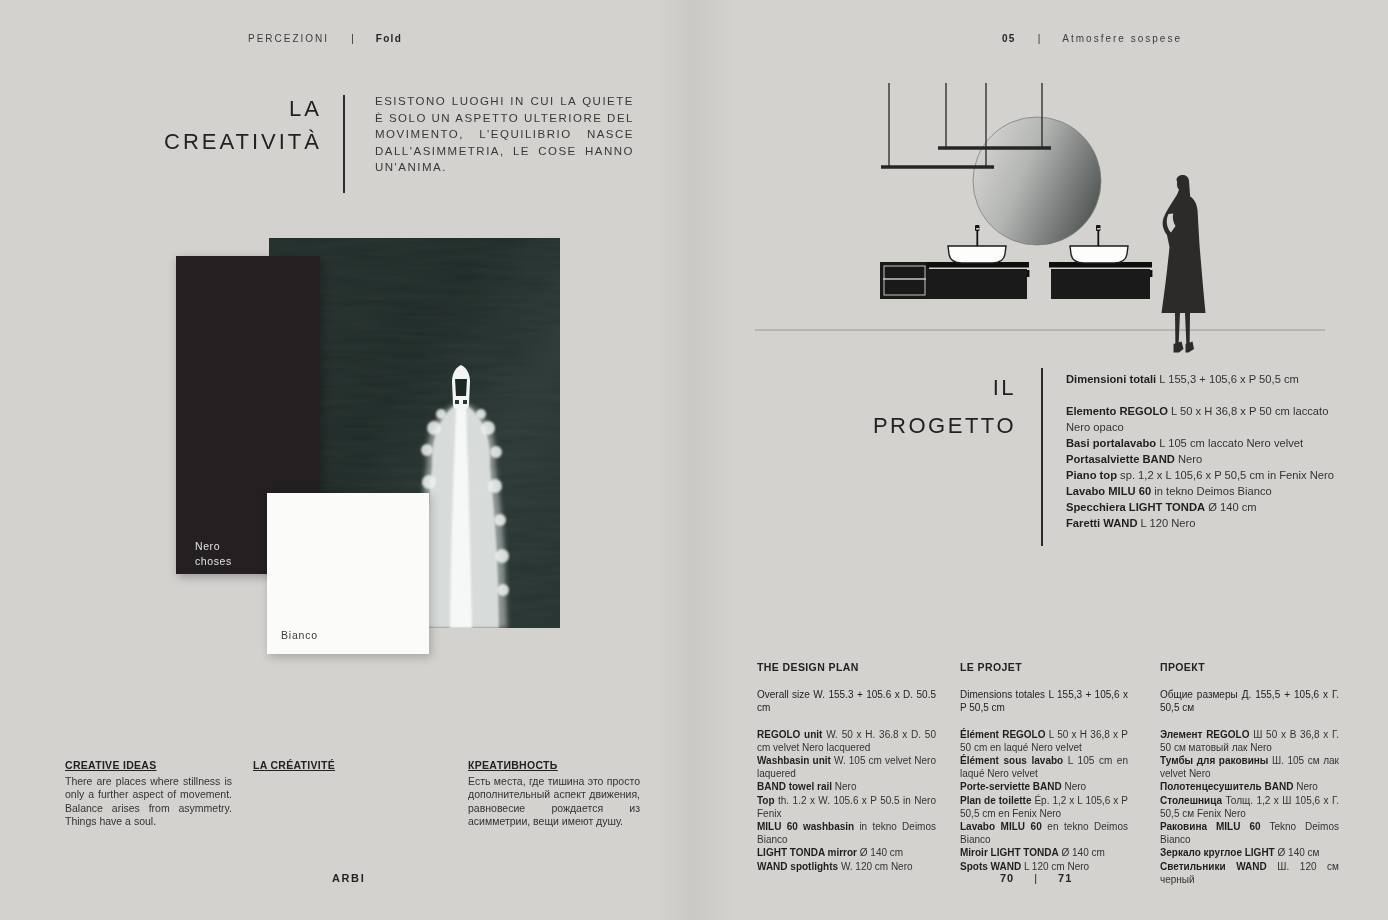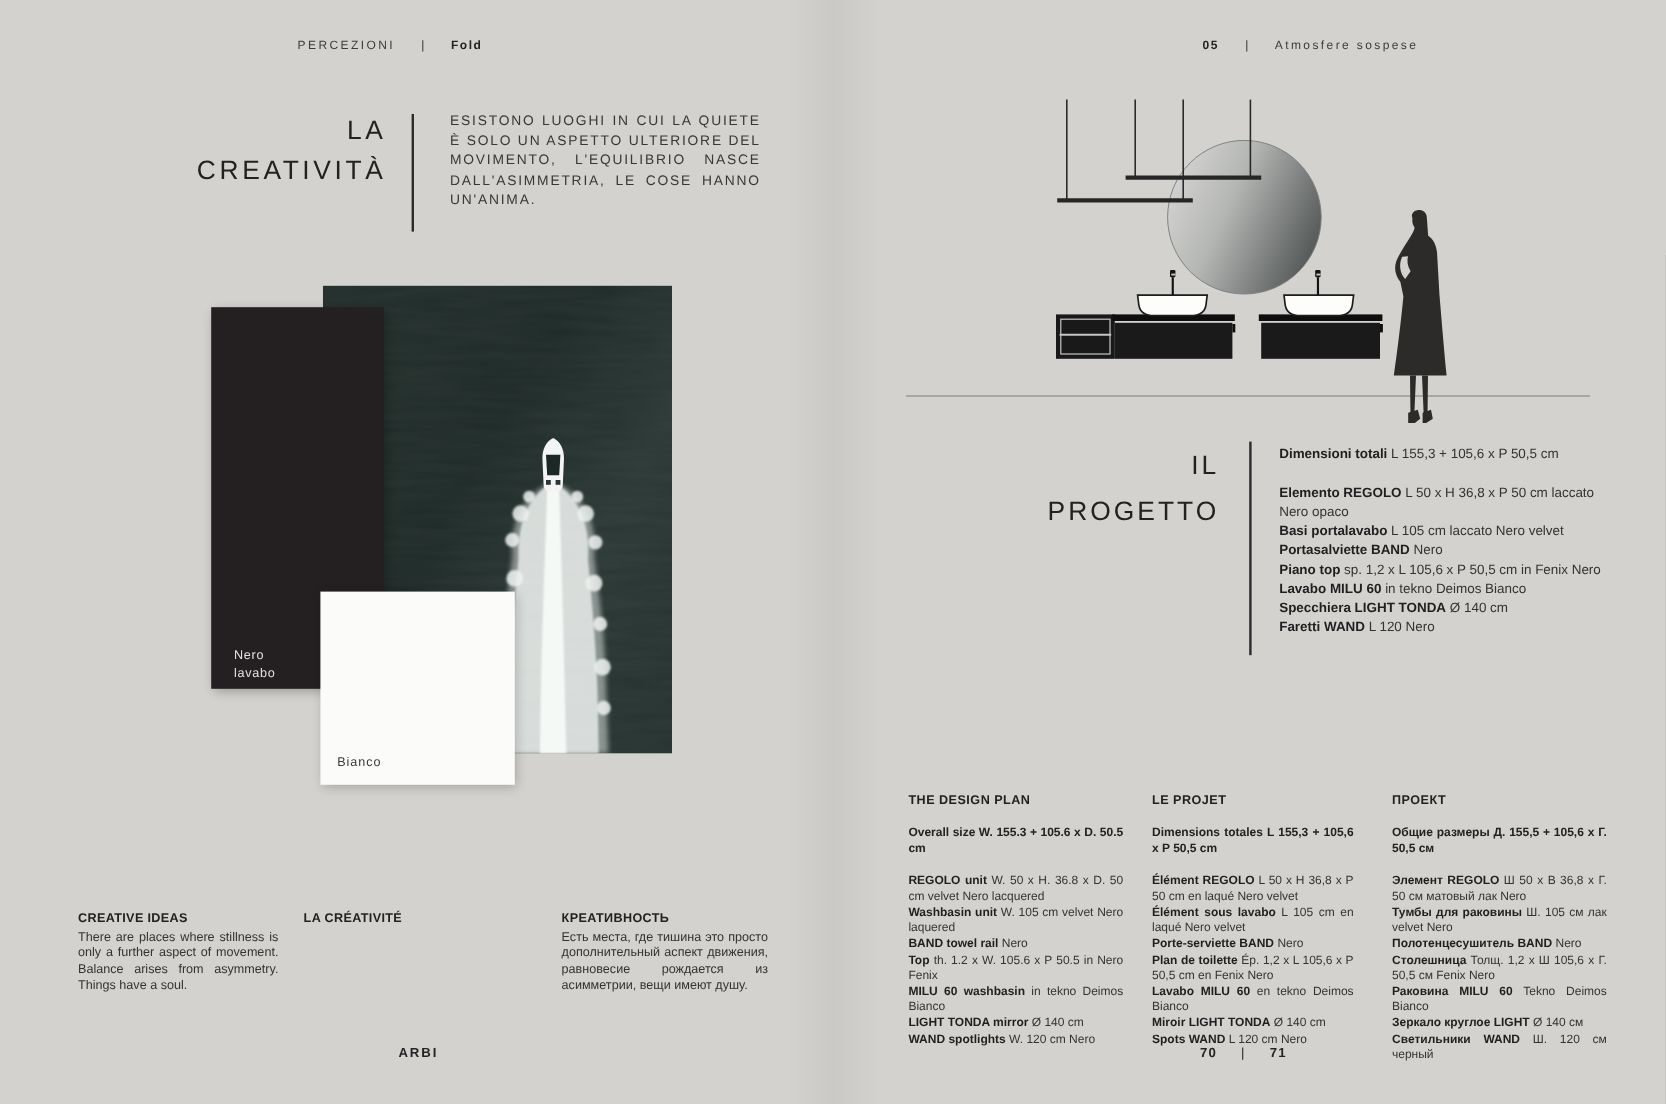--- a/index.html
+++ b/index.html
@@ -34,37 +34,37 @@
   .photo { position:absolute; left:269px; top:238px; width:291px; height:390px; }
   .swatch-dark { position:absolute; left:176px; top:256px; width:144px; height:318px;
     background:#242021; box-shadow:2px 3px 9px rgba(0,0,0,0.28); }
   .swatch-dark .label { position:absolute; left:19px; top:283px; color:#e4e2e0;
     font-size:10.5px; letter-spacing:0.6px; line-height:15px; }
   .swatch-white { position:absolute; left:267px; top:493px; width:162px; height:161px;
     background:#fbfbfa; box-shadow:2px 3px 9px rgba(0,0,0,0.22); }
   .swatch-white .label { position:absolute; left:14px; bottom:13px; color:#3a3a3a;
     font-size:10.5px; letter-spacing:0.8px; }
   .tri-col { position:absolute; top:759px; font-size:10.5px; line-height:13.6px; color:#333; }
-  .tri-col .col-h { font-weight:700; letter-spacing:0.3px; color:#222; margin-bottom:2px; }
+  .tri-col .col-h { font-weight:700; letter-spacing:0.3px; color:#222; margin-bottom:2px;text-decoration:underline; }
   .tri-col .col-b { text-align:justify; }
   .col-en { left:65px;  width:167px; }
   .col-fr { left:253px; width:171px; }
   .col-ru { left:468px; width:172px; }
   
   .illus { position:absolute; left:750px; top:60px; width:590px; height:300px; }
   .project-title { position:absolute; left:830px; top:369px; width:186px; text-align:right;
     font-size:22px; font-weight:500; letter-spacing:2.5px; line-height:38px; color:#222; }
   .rule-project { left:1041px; top:368px; height:178px; }
   .specs { position:absolute; left:1066px; top:371px; width:272px;
     font-size:11.2px; line-height:16px; color:#333; }
   .specs b { color:#1f1f1f;text-align:right; }
   .specs .lead { white-space:nowrap; margin-bottom:16px; }
   .plan-col { position:absolute; top:661px; font-size:10px; line-height:13.2px; color:#333; }
   .plan-col .col-h { font-weight:700; font-size:10.5px; letter-spacing:0.4px; color:#222; margin-bottom:14px; }
-  .plan-col .col-lead { font-weight:700; color:#222; margin-bottom:13px; text-align:justify; }
+  .plan-col .col-lead { font-weight:400; color:#222; margin-bottom:13px; text-align:justify; }
   .plan-col .items { text-align:justify; }
   .plan-col b { color:#1f1f1f; }
   .plan-en { left:757px;  width:179px; }
   .plan-fr { left:960px;  width:168px; }
   .plan-ru { left:1160px; width:179px; }
 </style>
 </head>
 <body>
 
 <div class="spread">
@@ -134,21 +134,21 @@
         <path d="M186,141 L198,141 L197,158 L187,158 Z" fill="#1c2826"></path>
         <rect x="186" y="162" width="4" height="4" fill="#2a3533"></rect>
         <rect x="194" y="162" width="4" height="4" fill="#2a3533"></rect>
       </g>
     </svg>
   </div>
 
   <div class="swatch-dark">
     <div class="label">
       <div>Nero</div>
-      <div>lavabo</div>
+      <div>choses</div>
     </div>
   </div>
   <div class="swatch-white">
     <div class="label">Bianco</div>
   </div>
 
   <div class="tri-col col-en">
     <div class="col-h">CREATIVE IDEAS</div>
     <div class="col-b">There are places where stillness is only a further aspect of movement. Balance arises from asymmetry. Things have a soul.</div>
   </div>

